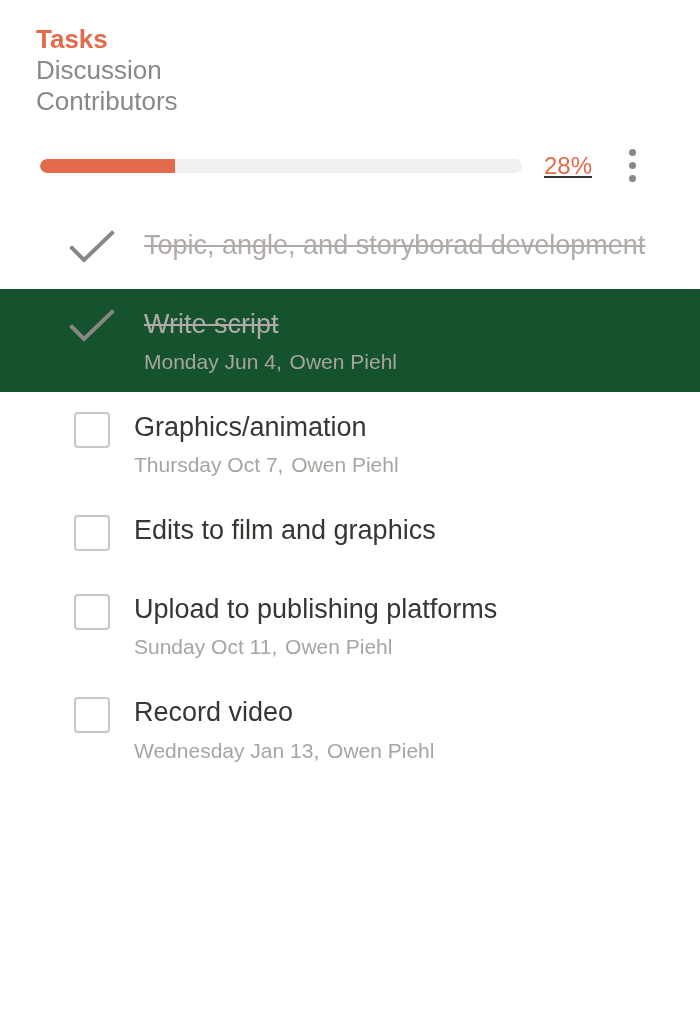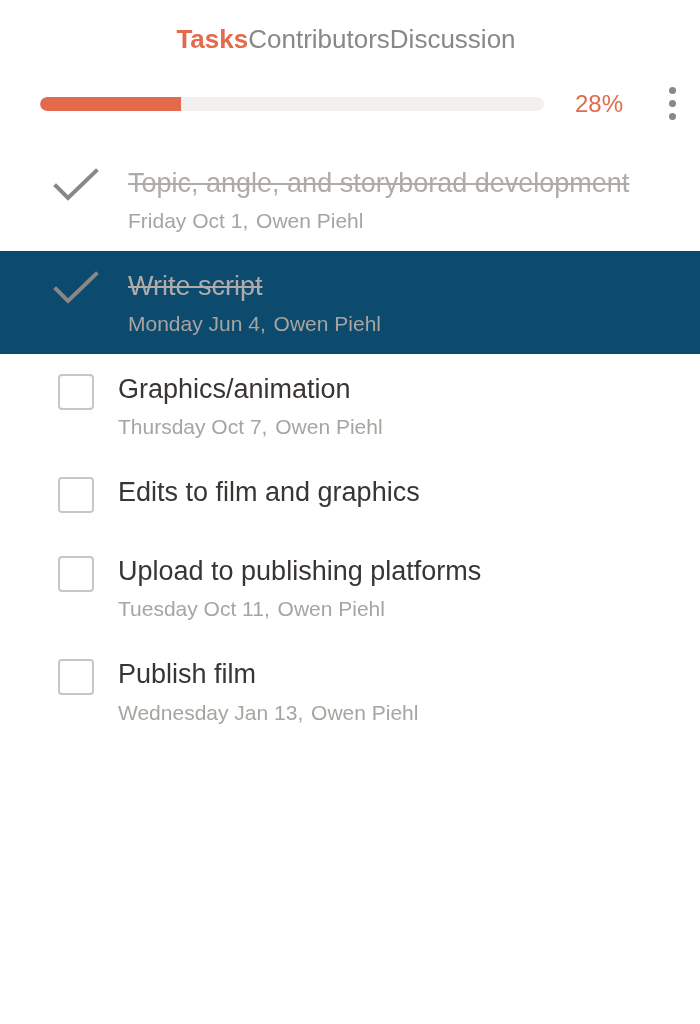--- a/index.html
+++ b/index.html
@@ -9,38 +9,40 @@
   }
   body {
     width: 700px;
     height: 1024px;
     font-family: -apple-system, BlinkMacSystemFont, "Helvetica Neue", Helvetica, Arial, sans-serif;
     background: #fff;
     color: #333;
   }
   .tabs {
     display: flex;
-    justify-content: center;
+    justify-content: flex-end;
     padding: 24px 44px 20px 36px;
+    flex-direction: column;
   }
   .tab {
     font-size: 26px;
     color: #888;
     cursor: pointer;
     font-weight: 400;
   }
   .tab.active {
     color: #e36a4a;
     font-weight: 600;
   }
   .progress-row {
     display: flex;
     align-items: center;
-    padding: 8px 16px 24px 40px;
-    gap: 31px;
+    padding: 8px 56px 24px 40px;
+    gap: 22px;
+    text-decoration: underline;
   }
   .progress-bar {
     flex: 1;
     height: 14px;
     border-radius: 7px;
     background: #f2f0ef;
     overflow: hidden;
     position: relative;
   }
   .progress-fill {
@@ -68,25 +70,25 @@
     border-radius: 50%;
     background: #888;
   }
   .task-list {
     display: flex;
     flex-direction: column;
   }
   .task-item {
     display: flex;
     align-items: flex-start;
-    padding: 18px 30px 18px 48px;
+    padding: 18px 30px 18px 64px;
     gap: 24px;
   }
   .task-item.selected {
-    background: #0c4a6e;
+    background: #14532d;
   }
   .checkbox {
     width: 36px;
     height: 36px;
     border: 2px solid #c9c6c4;
     border-radius: 4px;
     flex-shrink: 0;
     margin-left: 10px;
     margin-top: 2px;
   }
@@ -129,22 +131,22 @@
   }
   .task-meta .sep {
     padding: 0 2px 0 0px;
   }
 </style>
 </head>
 <body>
 
 <div class="tabs">
   <div class="tab active">Tasks</div>
+  <div class="tab">Discussion</div>
   <div class="tab">Contributors</div>
-  <div class="tab">Discussion</div>
 </div>
 
 <div class="progress-row">
   <div class="progress-bar">
     <div class="progress-fill" style="width:28%"></div>
   </div>
   <div class="progress-percent">28%</div>
   <div class="kebab">
     <span class="dot"></span>
     <span class="dot"></span>
@@ -154,21 +156,20 @@
 
 <div class="task-list" id="task-list">
     <div class="task-item">
       <div class="check-cell">
         <svg class="checkmark-svg" viewBox="0 0 46 34">
           <path d="M3 18 L15 30 L43 3"></path>
         </svg>
       </div>
       <div class="task-body">
         <div class="task-title done">Topic, angle, and storyborad development</div>
-        <div class="task-meta"><span>Friday Oct 1</span><span class="sep">,  </span><span>Owen Piehl</span></div>
       </div>
     </div>
     <div class="task-item selected">
       <div class="check-cell">
         <svg class="checkmark-svg" viewBox="0 0 46 34">
           <path d="M3 18 L15 30 L43 3"></path>
         </svg>
       </div>
       <div class="task-body">
         <div class="task-title done">Write script</div>
@@ -185,23 +186,23 @@
     <div class="task-item">
       <div class="checkbox"></div>
       <div class="task-body">
         <div class="task-title">Edits to film and graphics</div>
       </div>
     </div>
     <div class="task-item">
       <div class="checkbox"></div>
       <div class="task-body">
         <div class="task-title">Upload to publishing platforms</div>
-        <div class="task-meta"><span>Tuesday Oct 11</span><span class="sep">,  </span><span>Owen Piehl</span></div>
-      </div>
-    </div>
-    <div class="task-item">
-      <div class="checkbox"></div>
-      <div class="task-body">
-        <div class="task-title">Publish film</div>
+        <div class="task-meta"><span>Sunday Oct 11</span><span class="sep">,  </span><span>Owen Piehl</span></div>
+      </div>
+    </div>
+    <div class="task-item">
+      <div class="checkbox"></div>
+      <div class="task-body">
+        <div class="task-title">Record video</div>
         <div class="task-meta"><span>Wednesday Jan 13</span><span class="sep">,  </span><span>Owen Piehl</span></div>
       </div>
     </div>
   </div>
 
 </body></html>

